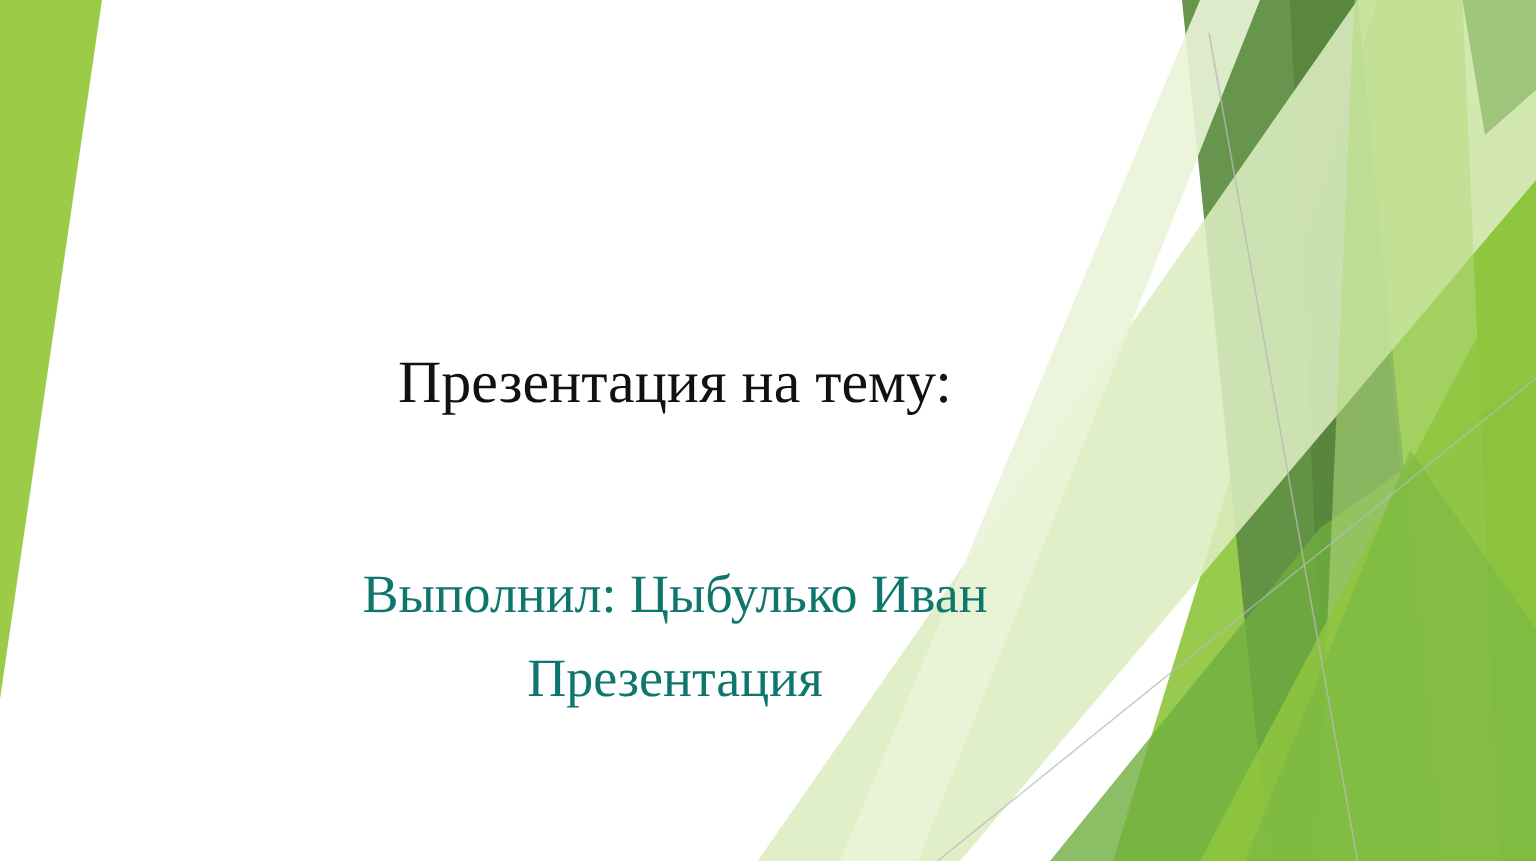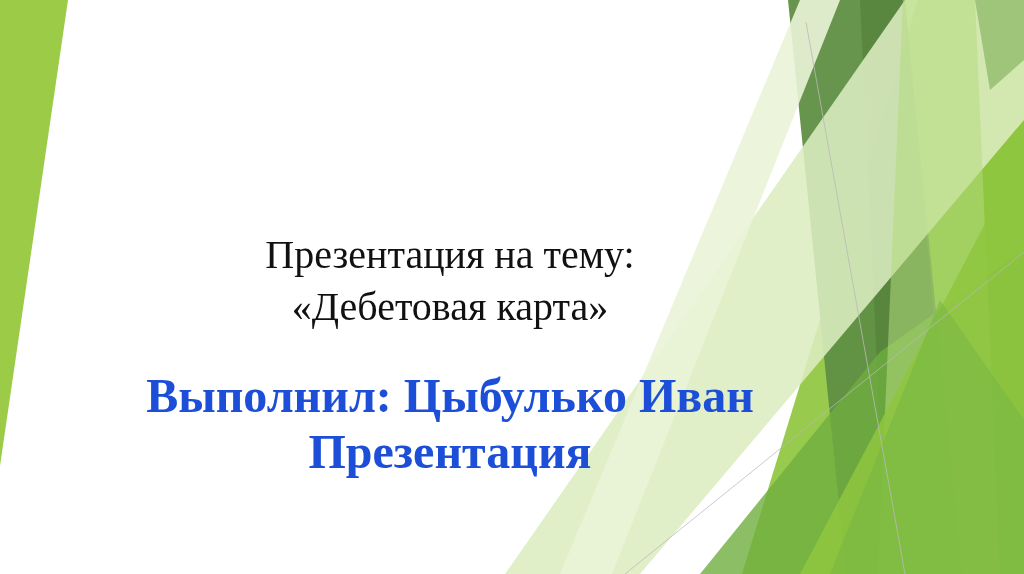--- a/index.html
+++ b/index.html
@@ -52,24 +52,24 @@
     white-space: nowrap;
   }
   .subtitle-block {
     position: absolute;
     left: 120px;
     top: 352px;
     width: 660px;
     text-align: center;
   }
   .subtitle-line {
-    font-size: 48px;
+    font-size: 36px;
     line-height: 56px;
-    color: #1d4ed8;
-    font-weight: bold;
+    color: #0f766e;
+    font-weight: normal;
     white-space: nowrap;
   }
 </style>
 </head>
 <body>
 
 <div class="slide">
 
   <svg class="decor-layer" viewBox="0 0 1024 574" width="1024" height="574" preserveAspectRatio="none" xmlns="http://www.w3.org/2000/svg">
 
@@ -103,21 +103,20 @@
 
     <line x1="806" y1="22" x2="905" y2="574" stroke="#b9b9b9" stroke-width="1" opacity="0.8"></line>
     <line x1="1024" y1="252" x2="625" y2="574" stroke="#b9b9b9" stroke-width="1" opacity="0.75"></line>
 
   </svg>
 
   <div class="text-layer">
 
     <div class="title-block">
       <div class="title-line">Презентация на тему:</div>
-      <div class="title-line">«Дебетовая карта»</div>
     </div>
 
     <div class="subtitle-block">
       <div class="subtitle-line">Выполнил: Цыбулько Иван</div>
       <div class="subtitle-line">Презентация</div>
     </div>
 
   </div>
 
 </div>

